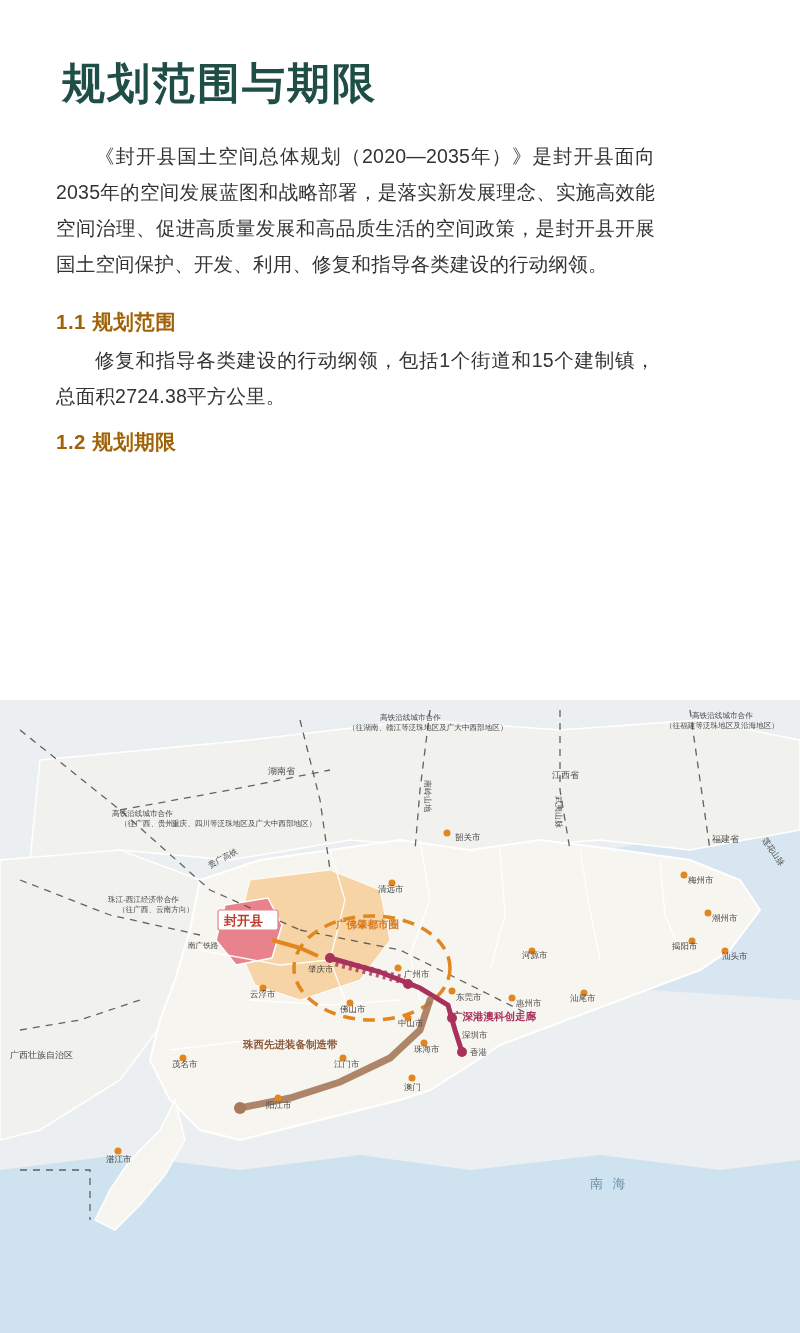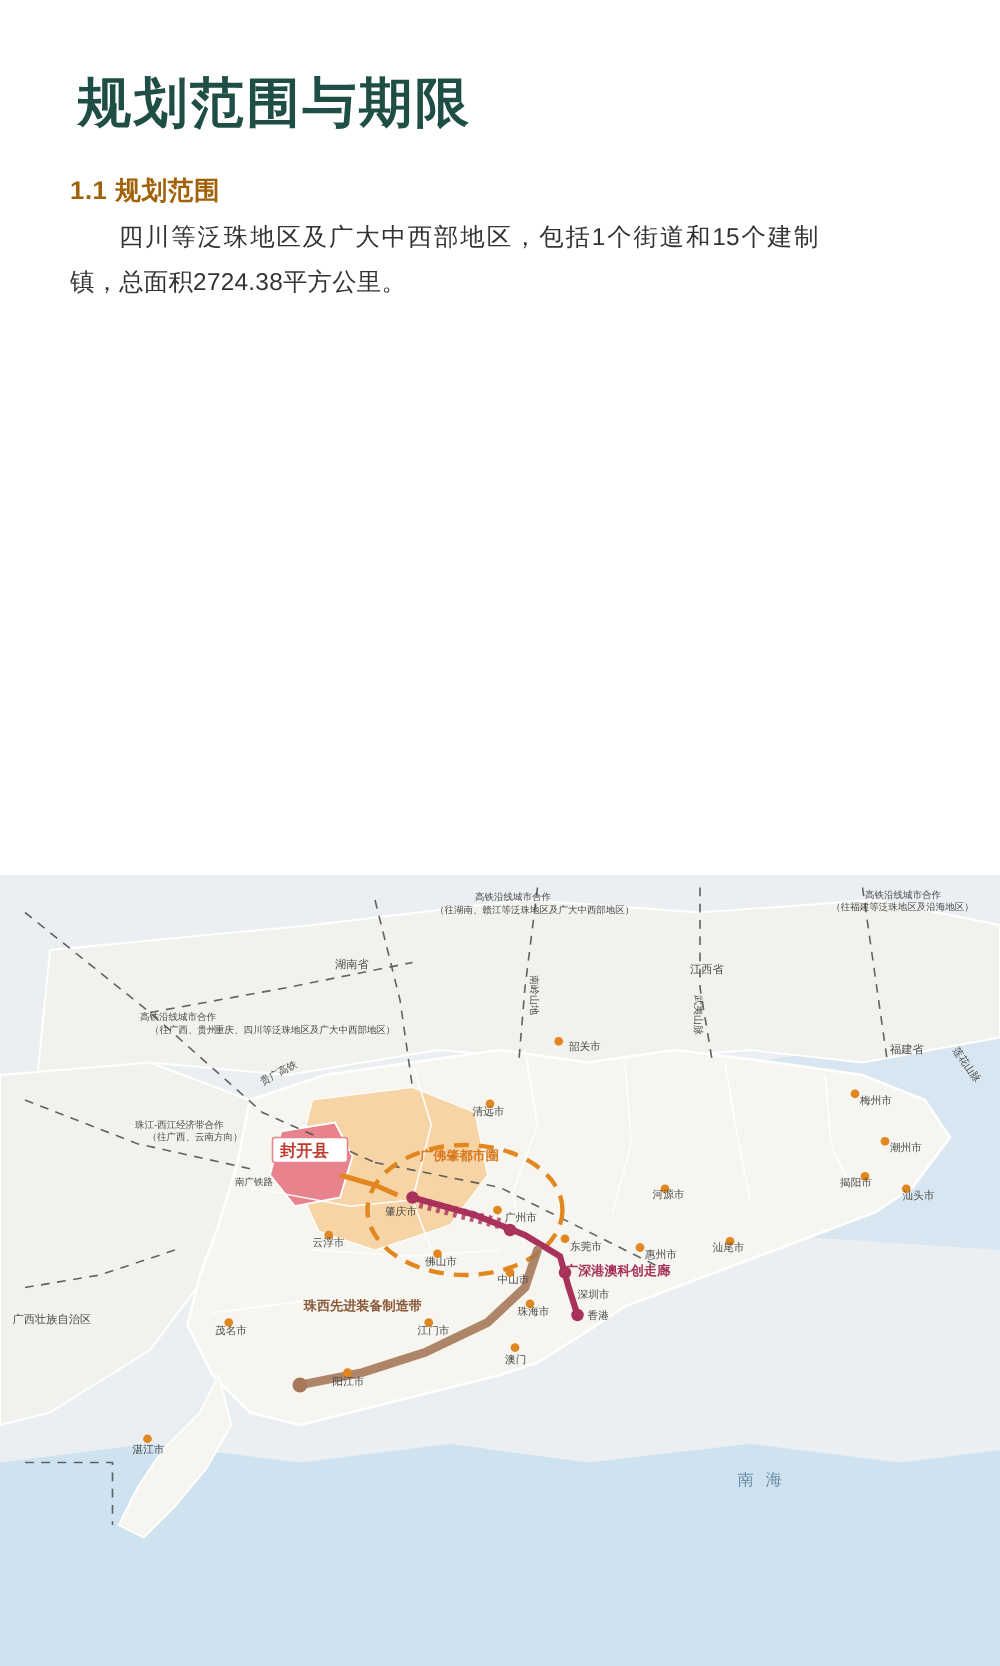--- a/index.html
+++ b/index.html
@@ -75,24 +75,26 @@
   }
 </style>
 </head>
 <body>
 
 <div class="page">
 
   <div class="content">
     <h1 class="page-title">规划范围与期限</h1>
 
+    <p class="intro">《封开县国土空间总体规划（2020—2035年）》是封开县面向2035年的空间发展蓝图和战略部署，是落实新发展理念、实施高效能空间治理、促进高质量发展和高品质生活的空间政策，是封开县开展国土空间保护、开发、利用、修复和指导各类建设的行动纲领。</p>
 
     <h2 class="section-head">1.1 规划范围</h2>
-    <p class="section-body">四川等泛珠地区及广大中西部地区，包括1个街道和15个建制镇，总面积2724.38平方公里。</p>
-
+    <p class="section-body">修复和指导各类建设的行动纲领，包括1个街道和15个建制镇，总面积2724.38平方公里。</p>
+
+    <h2 class="section-head">1.2 规划期限</h2>
   </div>
 
   <div class="map-wrap">
     <svg class="map-svg" width="800" height="633" viewBox="0 0 800 633" xmlns="http://www.w3.org/2000/svg">
 
       <rect x="0" y="0" width="800" height="633" fill="#eceff1"></rect>
       <path d="M0,470 L120,455 L240,470 L360,455 L470,470 L600,455 L720,470 L800,460 L800,633 L0,633 Z" fill="#cfe2ef"></path>
       <path d="M600,150 L800,120 L800,300 L650,290 Z" fill="#cfe2ef" opacity="0.7"></path>
 
       <path d="M40,60 L250,40 L420,20 L560,30 L700,20 L800,40 L800,130 L690,150 L600,140 L470,150 L350,140 L230,160 L120,150 L30,160 Z" fill="#f1f1ee" stroke="#ffffff" stroke-width="1.5"></path>

